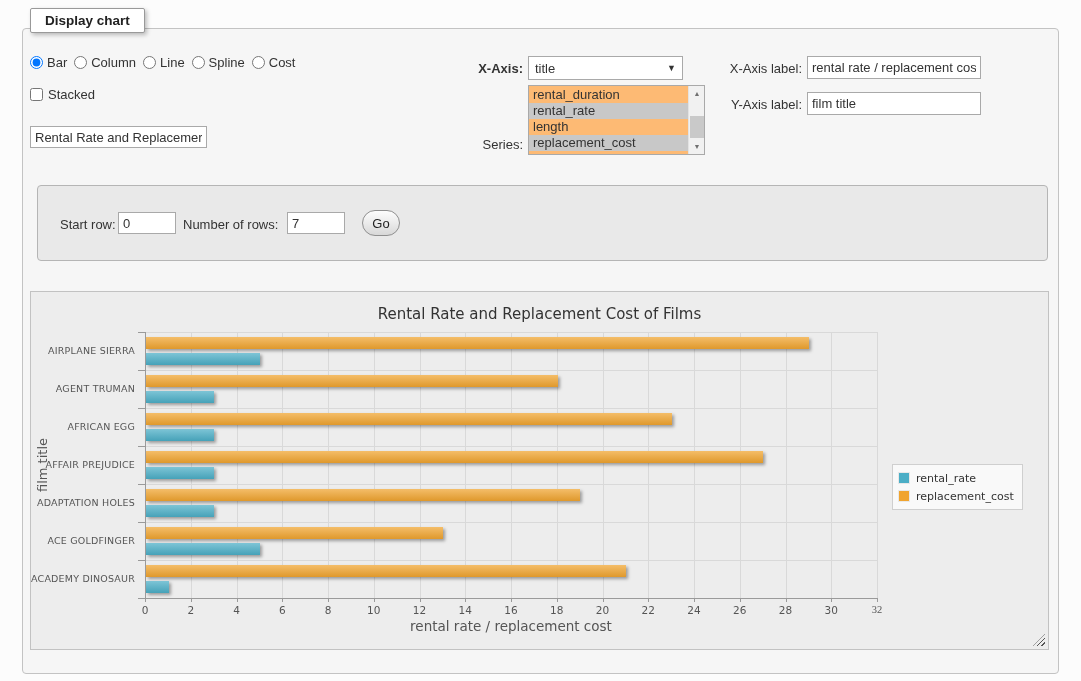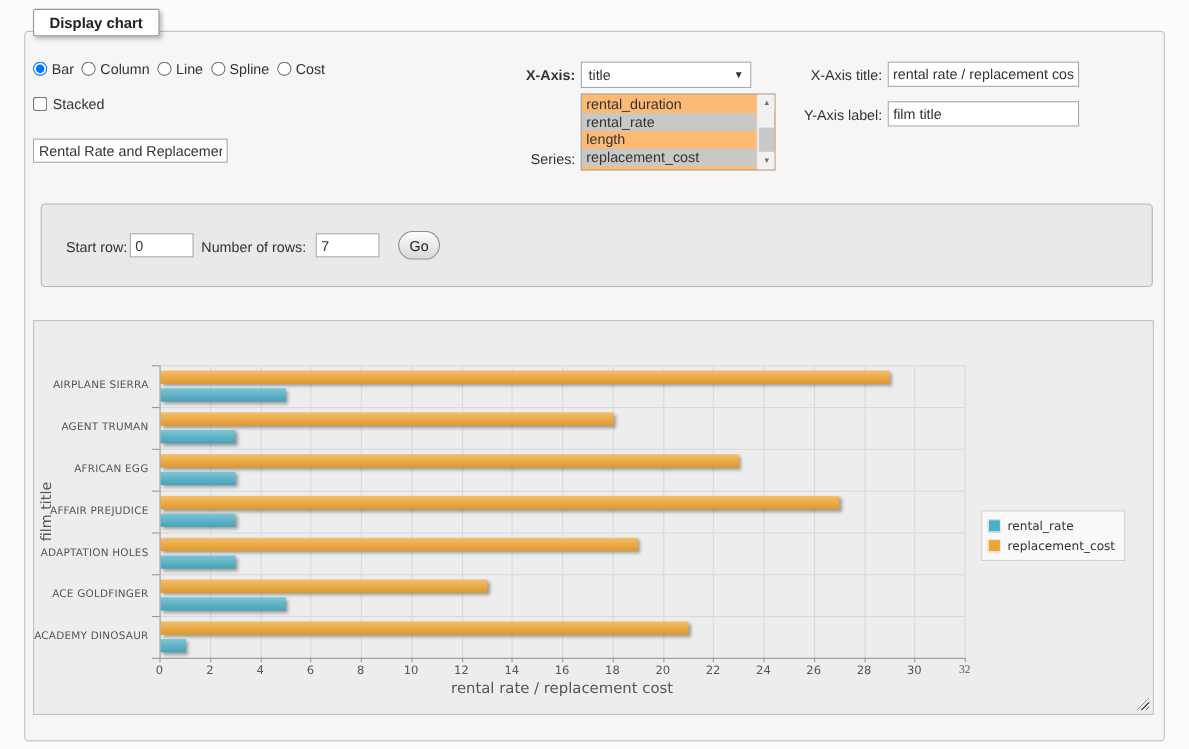--- a/index.html
+++ b/index.html
@@ -142,33 +142,34 @@
     <div class="opt">length</div>
     <div class="opt sel">replacement_cost</div>
   </div>
   <div class="sb">
     <div class="btn up">▲</div>
     <div class="thumb"></div>
     <div class="btn dn">▼</div>
   </div>
 </div>
 
-<span class="lbl r" id="xlabel-lbl">X-Axis title:</span>
+<span class="lbl r" id="xlabel-lbl">X-Axis label:</span>
 <input type="text" id="xlabel-input" value="rental rate / replacement cost" style="">
 <span class="lbl r" id="ylabel-lbl">Y-Axis label:</span>
 <input type="text" id="ylabel-input" value="film title" style="">
 
 <div class="rows-panel"></div>
 <span class="lbl" id="startrow-lbl">Start row:</span>
 <input type="text" id="startrow-input" value="0" style="">
 <span class="lbl" id="numrows-lbl">Number of rows:</span>
 <input type="text" id="numrows-input" value="7" style="">
 <button id="go-btn">Go</button>
 
 <div class="chart" id="chart">
+  <div class="chart-title">Rental Rate and Replacement Cost of Films</div>
   <div id="plot-layer" style="position:absolute;left:0;top:0;width:100%;height:100%;">
       <div class="tick" style="left: 114px; top: 306px;"></div>
       <div class="ticklab" style="left: 104px; top: 312px;">0</div>
       <div class="gv" style="left: 159.75px; top: 40px; height: 266px;"></div>
       <div class="tick" style="left: 159.75px; top: 306px;"></div>
       <div class="ticklab" style="left: 149.75px; top: 312px;">2</div>
       <div class="gv" style="left: 205.5px; top: 40px; height: 266px;"></div>
       <div class="tick" style="left: 205.5px; top: 306px;"></div>
       <div class="ticklab" style="left: 195.5px; top: 312px;">4</div>
       <div class="gv" style="left: 251.25px; top: 40px; height: 266px;"></div>

